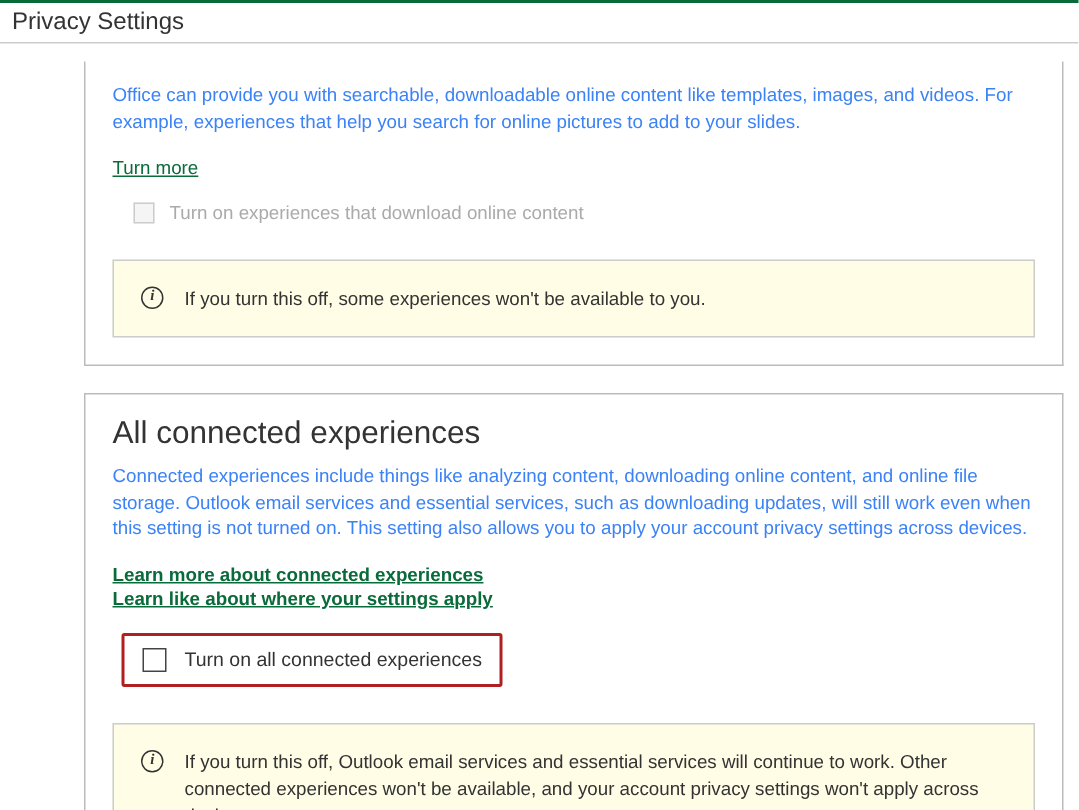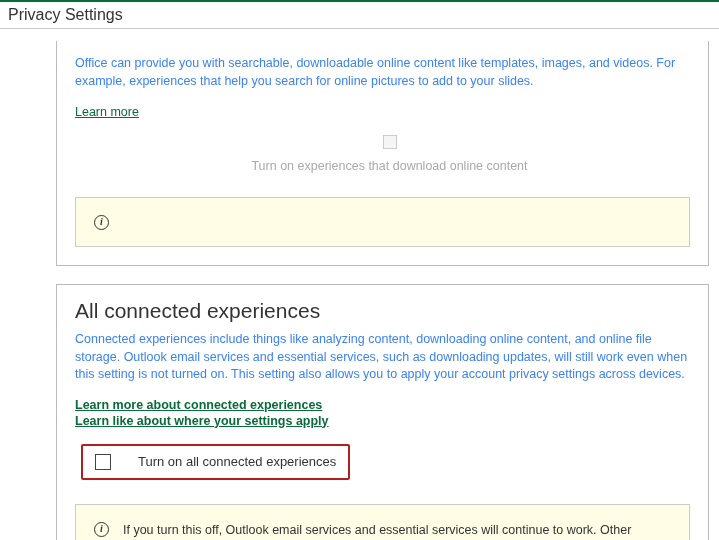--- a/index.html
+++ b/index.html
@@ -58,40 +58,39 @@
     .checkbox-row {
       display: flex;
       align-items: center;
       gap: 10px;
       margin-top: 16px;
       margin-left: 14px;
       font-size: 12.5px;
     }
     .checkbox-row.disabled {
       color: #aaa;
-      flex-direction: column;
     }
     .cb {
       width: 14px;
       height: 14px;
       border: 1px solid #888;
       background: #fff;
       flex-shrink: 0;
     }
     .cb.disabled {
       border-color: #ccc;
       background: #f5f5f5;
     }
     .highlight-box {
       border: 2.5px solid #b02020;
       border-radius: 2px;
       padding: 8px 12px;
       display: inline-flex;
       align-items: center;
-      gap: 27px;
+      gap: 12px;
       margin-top: 14px;
       margin-left: 6px;
     }
     .highlight-box .cb {
       width: 16px;
       height: 16px;
       border: 1.5px solid #444;
     }
     .infobox {
       background: #fffde6;
@@ -123,29 +122,30 @@
 </head>
 <body>
 
 <div class="titlebar">Privacy Settings</div>
 
 <div class="outer">
   <div class="panel-wrap">
 
     <div class="section">
       <p class="section-desc">Office can provide you with searchable, downloadable online content like templates, images, and videos. For example, experiences that help you search for online pictures to add to your slides.</p>
-      <a class="link">Learn more</a>
+      <a class="link">Turn more</a>
 
       <div class="checkbox-row disabled">
         <span class="cb disabled"></span>
         <span>Turn on experiences that download online content</span>
       </div>
 
       <div class="infobox">
         <span class="info-icon">i</span>
+        <span>If you turn this off, some experiences won't be available to you.</span>
       </div>
     </div>
 
     <div class="section full">
       <h2 class="section-title">All connected experiences</h2>
       <p class="section-desc">Connected experiences include things like analyzing content, downloading online content, and online file storage. Outlook email services and essential services, such as downloading updates, will still work even when this setting is not turned on. This setting also allows you to apply your account privacy settings across devices.</p>
 
       <div class="links-stack">
         <a class="link">Learn more about connected experiences</a>
         <a class="link">Learn like about where your settings apply</a>

